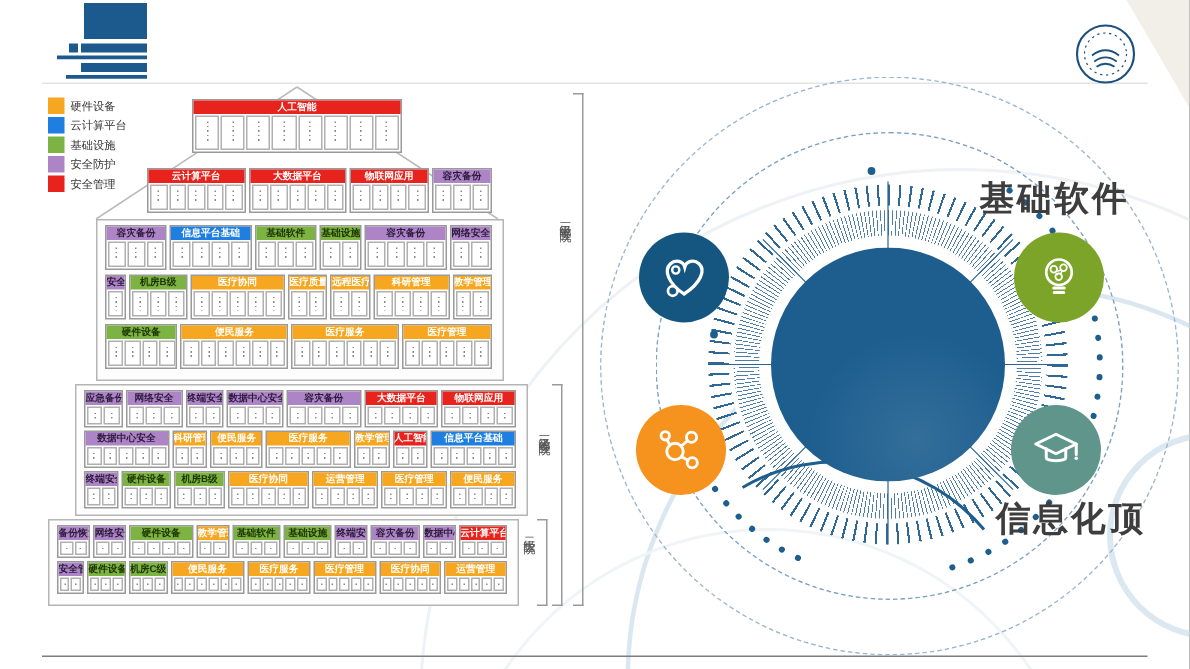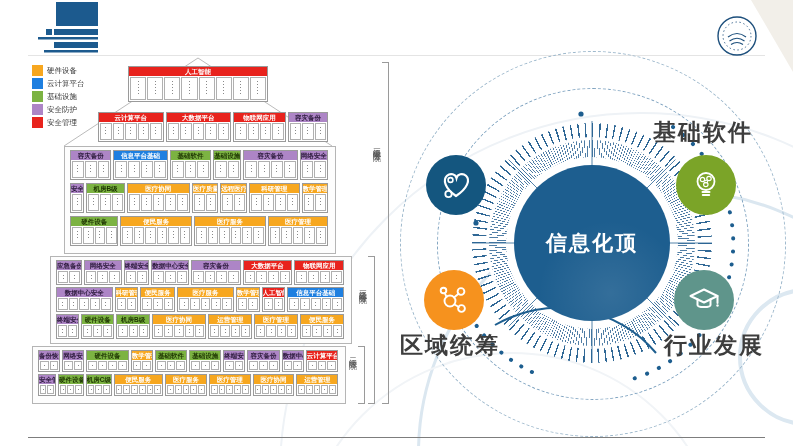--- a/index.html
+++ b/index.html
@@ -697,26 +697,24 @@
         <line x1="247.7" y1="134.3" x2="277.4" y2="104.6"></line>
       </g>
       <g fill="#1d5e8f">
         <circle cx="183" cy="59" r="2.6"></circle>
         <circle cx="78" cy="168" r="2.6"></circle>
         <circle cx="300" cy="120" r="2.6"></circle>
       </g>
     </svg>
 
     <div class="ring core" id="hub-core" style="background-color: rgb(29, 94, 143);">
-      <div>信息化顶</div>
     </div>
 
     <div class="node-label" style="left:255px;top:62px;">基础软件</div>
-    <div class="node-label" style="left:2px;top:275px;">区域统筹</div>
-    <div class="node-label" style="left:266px;top:275px;">行业发展</div>
+    <div class="node-label" style="left:266px;top:275px;">信息化顶</div>
 
     <div class="node-circle" style="left: 28px; top: 100px; background: rgb(20, 86, 127);">
       <svg width="40" height="40" viewBox="0 0 40 40" fill="none" stroke="#fff" stroke-width="2.2" stroke-linecap="round">
         <path d="M20 31 C 9 23.5 6.5 15 11 10.8 C 14.5 7.6 19.5 9.2 20.5 13 C 21.5 9.2 26.5 7.6 30 10.8 C 34.5 15 31.5 23.5 20 31 Z"></path>
         <circle cx="14.5" cy="15" r="2.4" stroke-width="1.6"></circle>
         <circle cx="12.5" cy="29" r="3.2" stroke-width="1.8"></circle>
       </svg>
     </div>
     <div class="node-circle" style="left: 278px; top: 100px; background: rgb(123, 164, 40);">
       <svg width="40" height="40" viewBox="0 0 40 40" fill="none" stroke="#fff" stroke-width="1.8" stroke-linecap="round">

